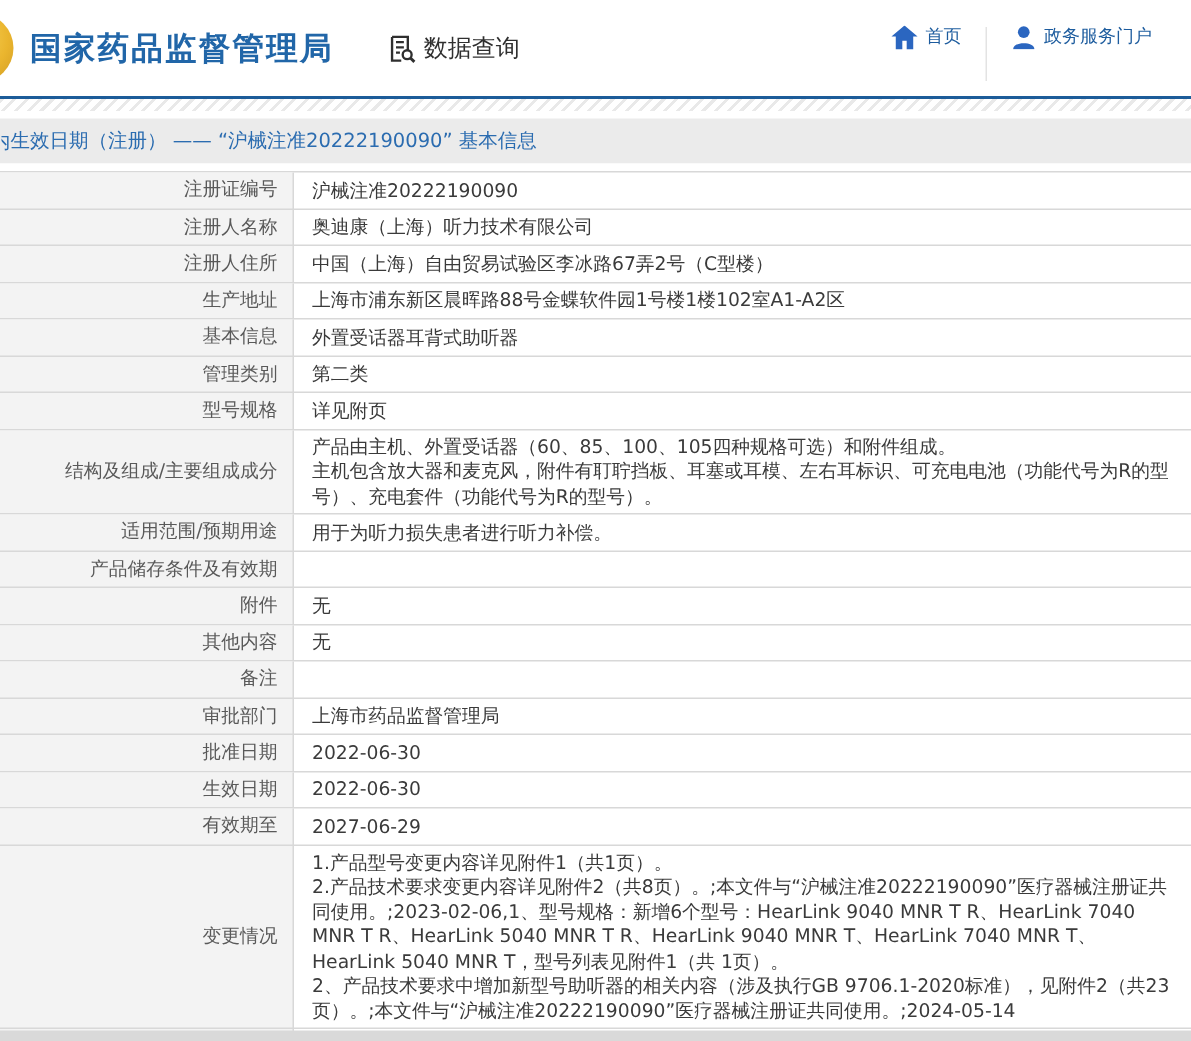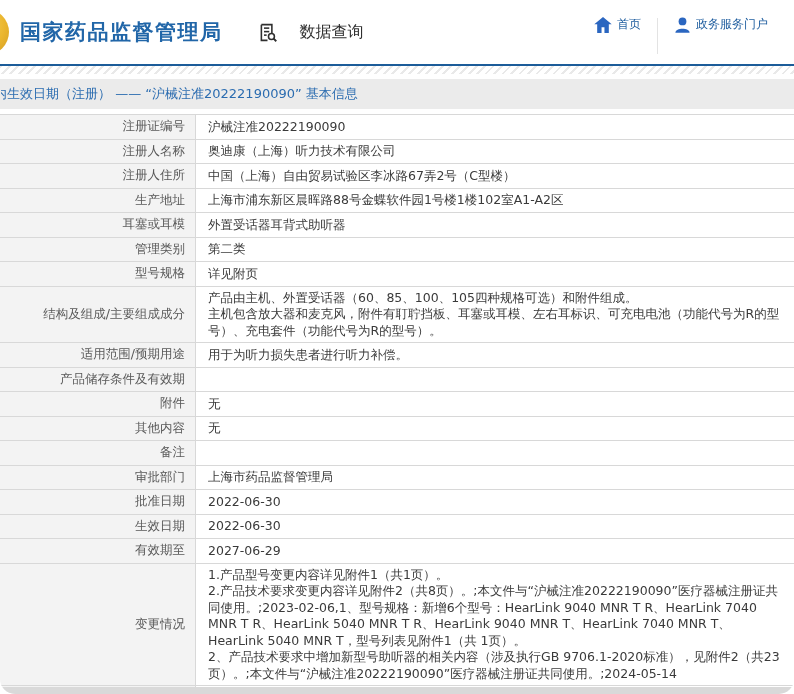--- a/index.html
+++ b/index.html
@@ -1,26 +1,26 @@
 <!DOCTYPE html>
 <html><head>
 <meta charset="utf-8">
 <style>
   * { margin:0; padding:0; box-sizing:border-box; }
   body { font-family:"DejaVu Sans","Liberation Sans",sans-serif; background:#fff; }
-  .page { width:794px; height:694px; overflow:hidden; position:relative; background:#fff;border-radius:15px; }
+  .page { width:794px; height:694px; overflow:hidden; position:relative; background:#fff; }
 
   
   .header { height:64px; display:flex; align-items:center; padding-right:10px; background:#fff; }
   .emblem { width:46px; height:46px; border-radius:50%; flex:0 0 46px; margin-left:-37px;
             background:radial-gradient(circle at 38% 35%, #fbd85e, #eab52e 60%, #cf9a22); }
   .brand { margin-left:11px; color:#2166a8; }
   .brand-title { font-size:21px; font-weight:bold; letter-spacing:1.5px; line-height:1.15; }
   .brand-sub { font-size:10.5px; margin-top:2px; letter-spacing:0.2px; }
-  .data-query { display:flex; align-items:center; gap:22px; margin-left:34px; color:#2f2f2f; font-size:16px; cursor:pointer; }
+  .data-query { display:flex; align-items:center; gap:5px; margin-left:34px; color:#2f2f2f; font-size:16px; cursor:pointer; }
   .top-nav { margin-left:auto; display:flex; align-items:flex-start; }
   .nav-item { display:flex; flex-direction:row; align-items:center; gap:5px; padding:6px 16px 0 16px;
               color:#1d5c9e; font-size:12px; cursor:pointer; white-space:nowrap; }
   .nav-divider { width:1px; height:36px; background:#e3e3e3; margin-top:8px; }
 
   
   .blue-line { height:2px; background:#1c5c99; }
   .hatch { height:8px; background:repeating-linear-gradient(135deg,#e9e9e9 0 2px,#ffffff 2px 6px); }
   .crumb-gap { height:5px; background:#fff; }
   .crumb { height:30px; background:#ebebeb; display:flex; align-items:center; font-size:13px; color:#2b6cb0; padding-left:1px; }
@@ -125,21 +125,21 @@
       <div class="row">
         <div class="cell label">
           <span>生产地址</span>
         </div>
         <div class="cell value">
           <span class="text">上海市浦东新区晨晖路88号金蝶软件园1号楼1楼102室A1-A2区</span>
         </div>
       </div>
       <div class="row">
         <div class="cell label">
-          <span>耳塞或耳模</span>
+          <span>基本信息</span>
         </div>
         <div class="cell value">
           <span class="text">外置受话器耳背式助听器</span>
         </div>
       </div>
       <div class="row">
         <div class="cell label">
           <span>管理类别</span>
         </div>
         <div class="cell value">

